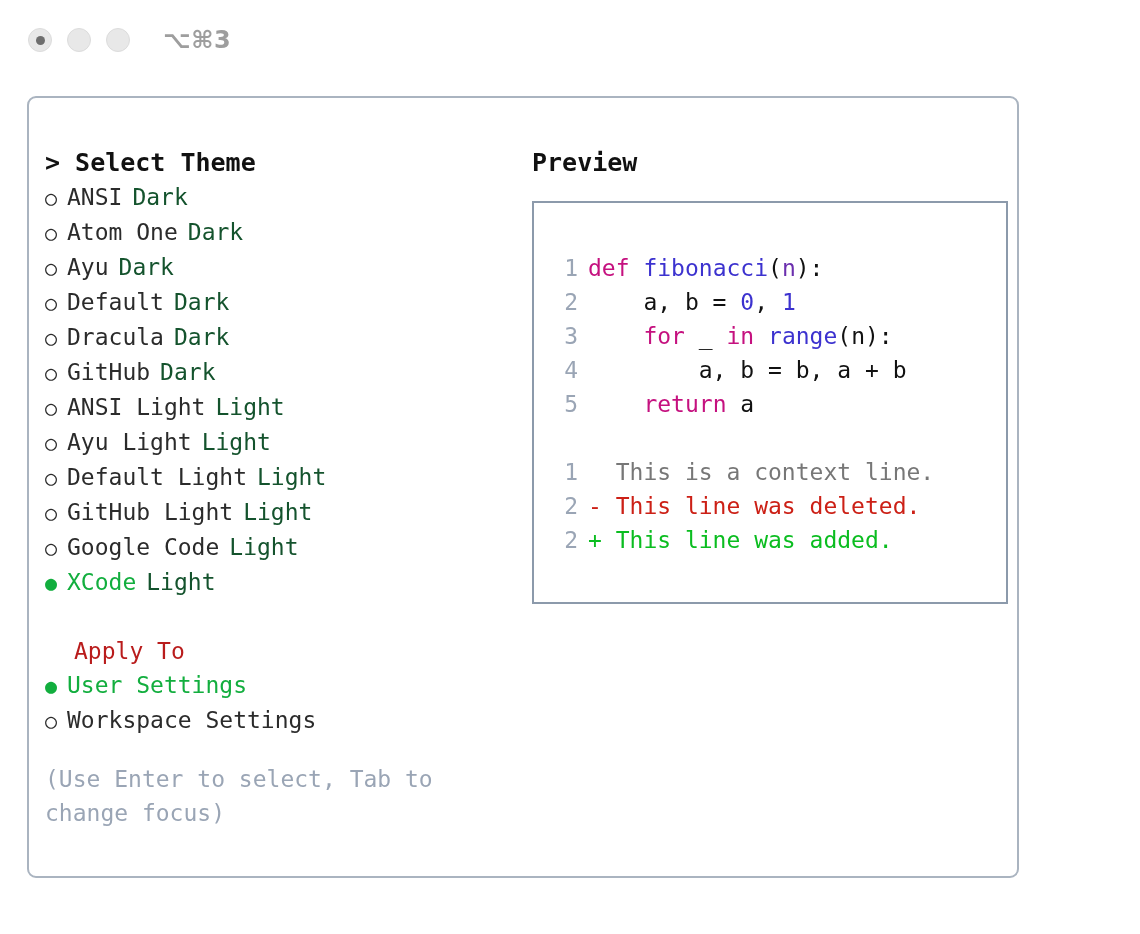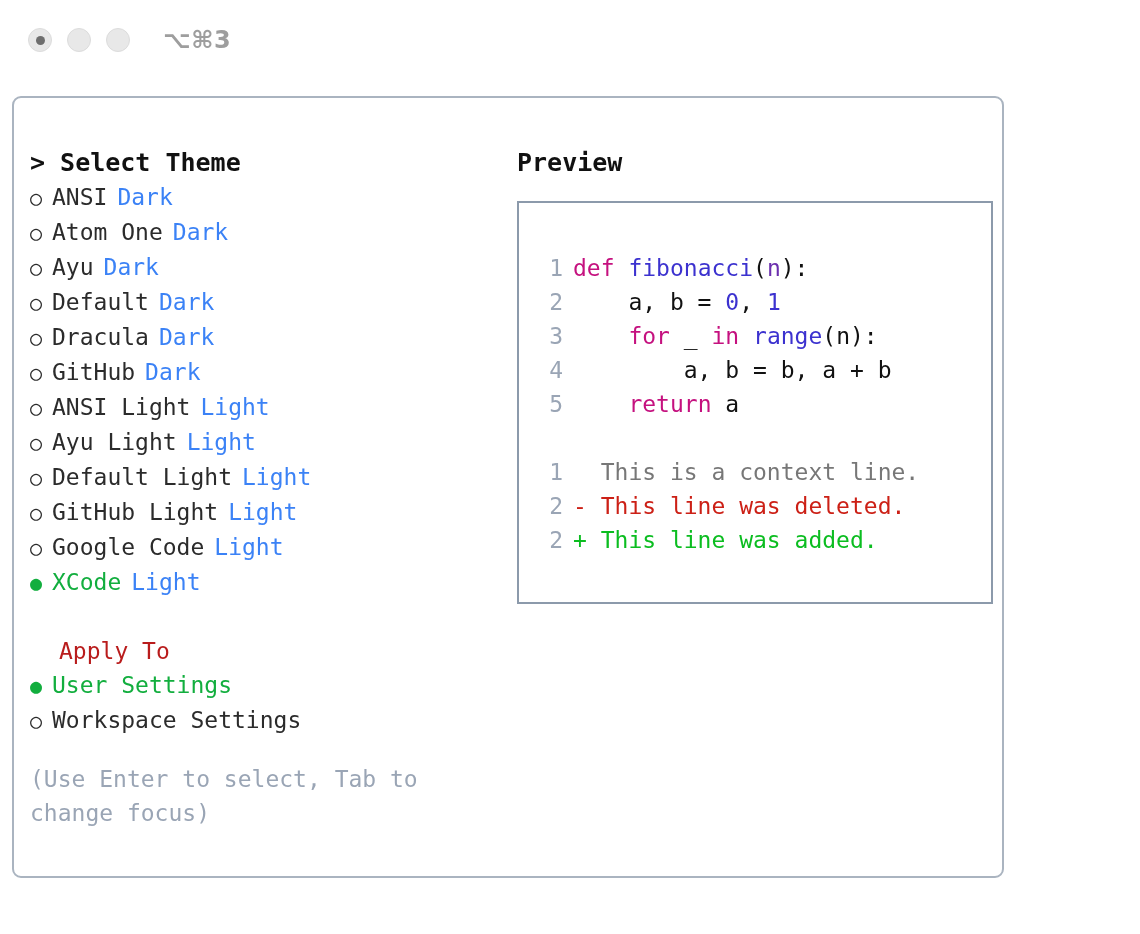--- a/index.html
+++ b/index.html
@@ -60,21 +60,21 @@
     color: #9e9e9e;
     font-size: 24px;
     font-weight: bold;
     letter-spacing: 0.5px;
     font-family: "DejaVu Sans", "Liberation Sans", sans-serif;
   }
 
   
   .card {
     position: absolute;
-    left: 12px;
+    left: 27px;
     top: 96px;
     width: 992px;
     height: 782px;
     border: 2px solid #aab4c0;
     border-radius: 9px;
     box-sizing: border-box;
     background: #ffffff;
   }
 
   .card-inner {
@@ -117,21 +117,21 @@
   .bullet.sel {
     color: #12ae3e;
   }
   .opt-label {
     color: #2b2b2b;
   }
   .opt-row.selected .opt-label {
     color: #12ae3e;
   }
   .opt-badge {
-    color: #3b82f6;
+    color: #14532d;
     margin-left: 10px;
   }
 
   .section-gap { height: 34px; }
 
   .section-head {
     font-size: 23px;
     color: #b91c1c;
     line-height: 34px;
     padding-left: 29px;

